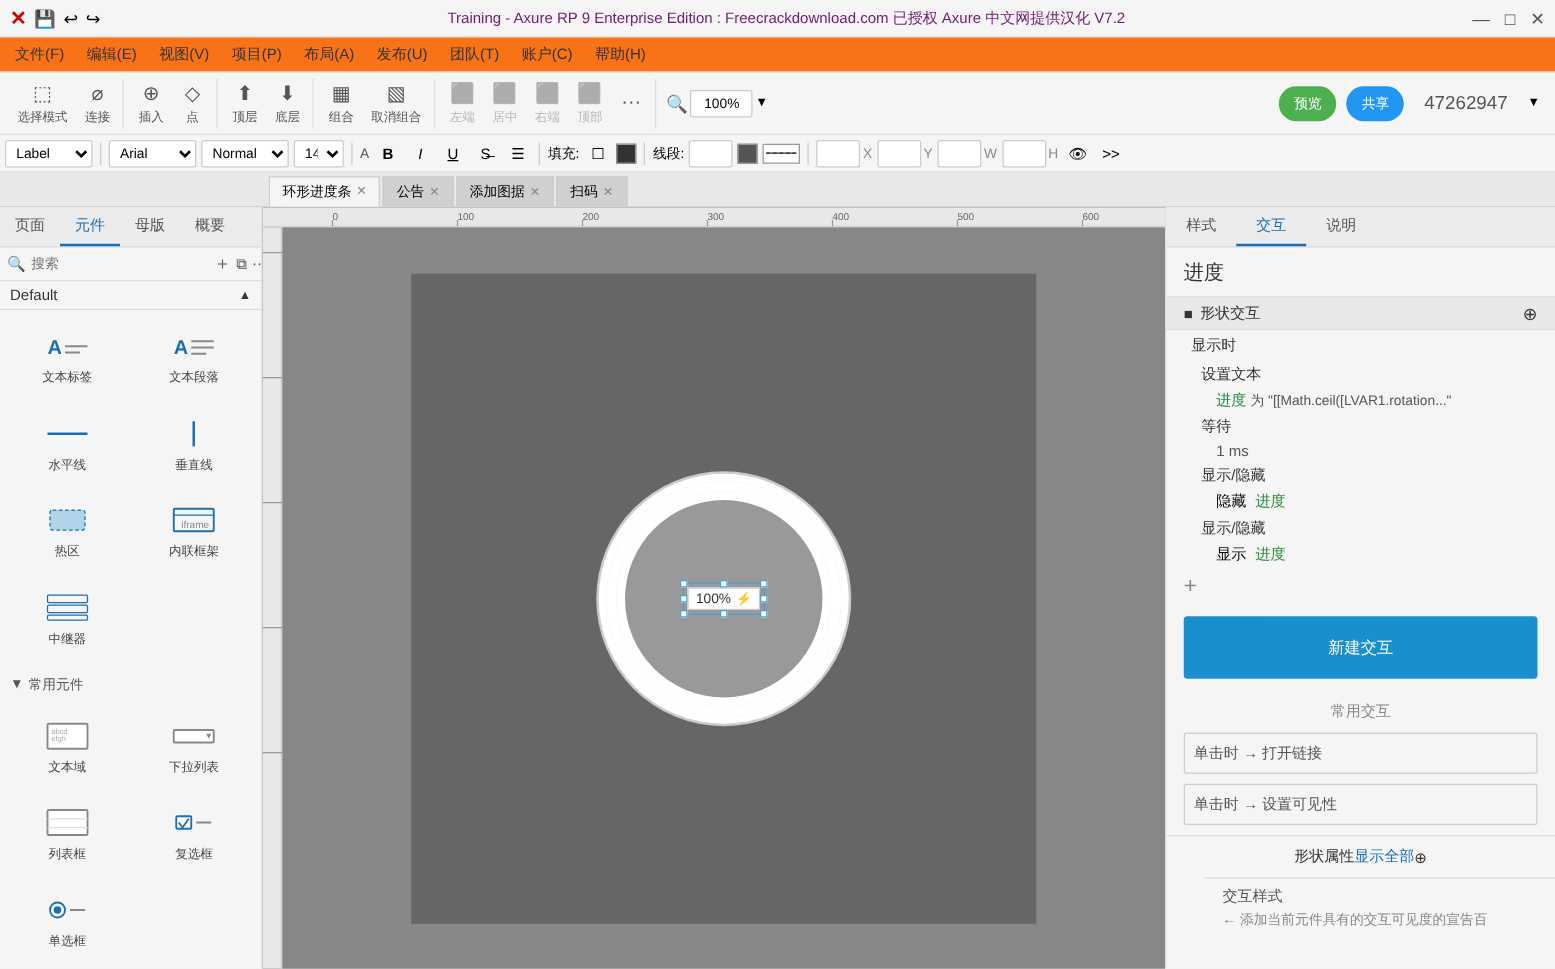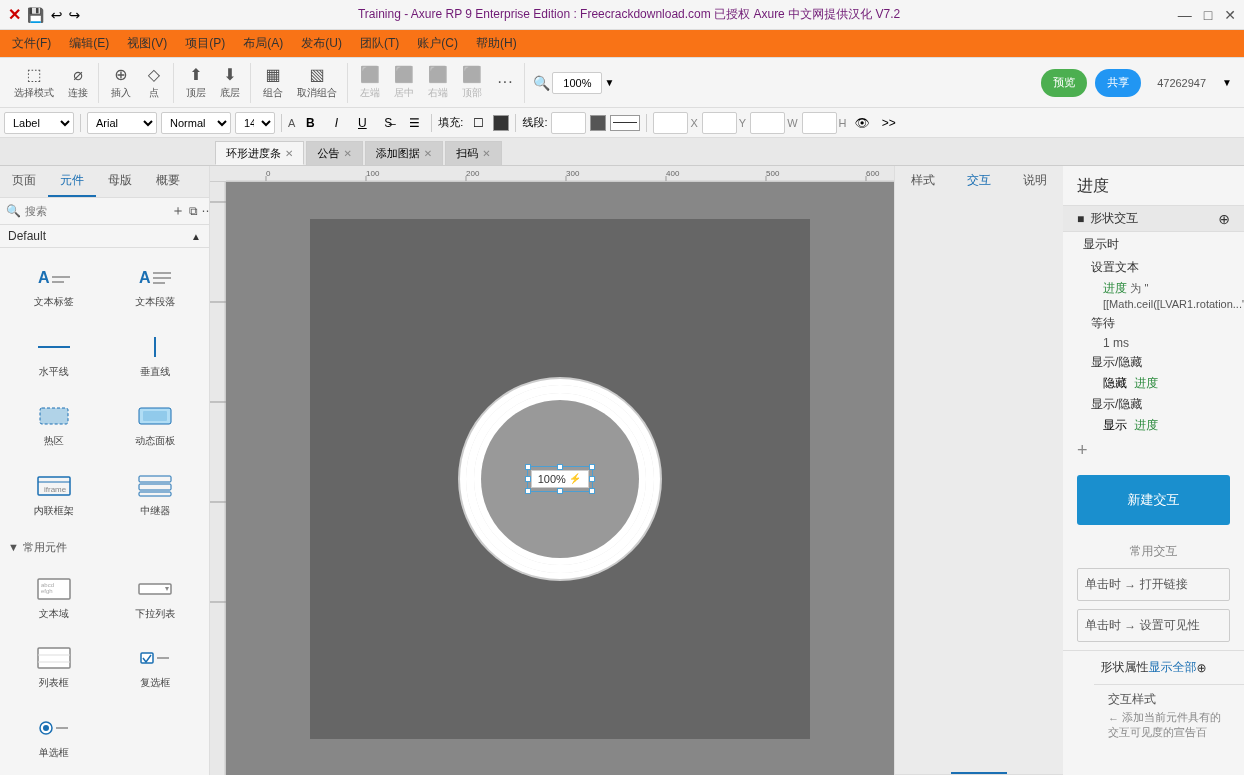--- a/index.html
+++ b/index.html
@@ -307,24 +307,25 @@
     .handle.tr { top: -3px; right: -3px; }
     .handle.bl { bottom: -3px; left: -3px; }
     .handle.br { bottom: -3px; right: -3px; }
     .handle.tm { top: -3px; left: 50%; transform: translateX(-50%); }
     .handle.bm { bottom: -3px; left: 50%; transform: translateX(-50%); }
     .handle.ml { left: -3px; top: 50%; transform: translateY(-50%); }
     .handle.mr { right: -3px; top: 50%; transform: translateY(-50%); }
 
     
     #right-panel {
-      width: 350px;
+      width: 312px;
       background: #f5f5f5;
       border-left: 1px solid #ddd;
       display: flex;
+      flex-direction: column;
       overflow: hidden;
     }
     #right-panel-tabs {
       display: flex;
       border-bottom: 1px solid #ddd;
       background: #ebebeb;
     }
     .rp-tab {
       padding: 6px 16px;
       font-size: 12px;
@@ -443,21 +444,21 @@
     .toolbar-share-btn {
       background: #2196f3;
       border: none;
       border-radius: 20px;
       color: white;
       padding: 4px 12px;
       font-size: 11px;
       cursor: pointer;
       height: 28px;
     }
-    .toolbar-id { font-size: 11px; color: #555; padding: 0 8px; }
+    .toolbar-id { font-size: 15px; color: #555; padding: 0 8px; }
 
     
     .lightning { color: #f5a623; font-size: 10px; }
   </style>
 </head>
 <body>
 
 <div id="titlebar">
   <div class="title-left">
     <span style="font-size:16px; font-weight:bold; color:#c00;">✕</span>
@@ -699,30 +700,20 @@
       <div class="comp-item">
         <div class="comp-icon">
           <svg width="36" height="24" viewBox="0 0 36 24">
             <rect x="4" y="4" width="28" height="16" fill="#4a9fd4" opacity="0.4" rx="2"></rect>
             <rect x="4" y="4" width="28" height="16" fill="none" stroke="#1a6fb3" stroke-width="1" rx="2" stroke-dasharray="3,2"></rect>
           </svg>
         </div>
         <span>热区</span>
       </div>
 
-      <div class="comp-item">
-        <div class="comp-icon">
-          <svg width="36" height="24" viewBox="0 0 36 24">
-            <rect x="2" y="4" width="32" height="16" fill="#6ec6f5" opacity="0.5" rx="2"></rect>
-            <rect x="2" y="4" width="32" height="16" fill="none" stroke="#1a6fb3" stroke-width="1" rx="2"></rect>
-            <rect x="6" y="7" width="24" height="10" fill="#4a9fd4" opacity="0.3" rx="1"></rect>
-          </svg>
-        </div>
-        <span>动态面板</span>
-      </div>
 
       <div class="comp-item">
         <div class="comp-icon">
           <svg width="36" height="24" viewBox="0 0 36 24">
             <rect x="2" y="3" width="32" height="18" fill="none" stroke="#1a6fb3" stroke-width="1.5" rx="1"></rect>
             <line x1="2" y1="8" x2="34" y2="8" stroke="#1a6fb3" stroke-width="1"></line>
             <text x="8" y="18" font-size="8" fill="#888">iframe</text>
           </svg>
         </div>
         <span>内联框架</span>

